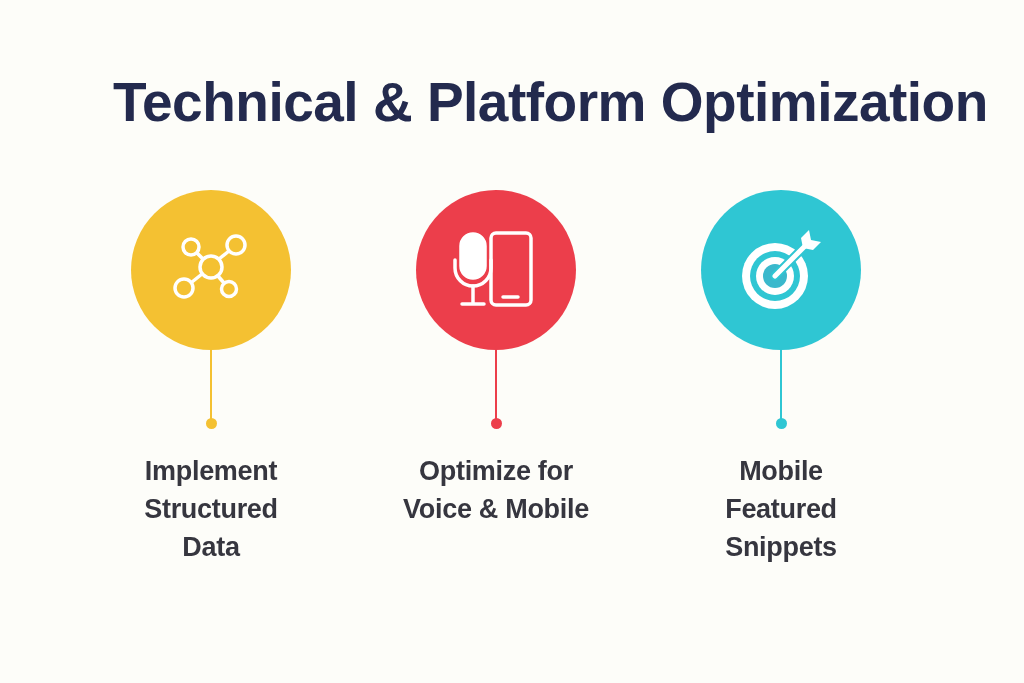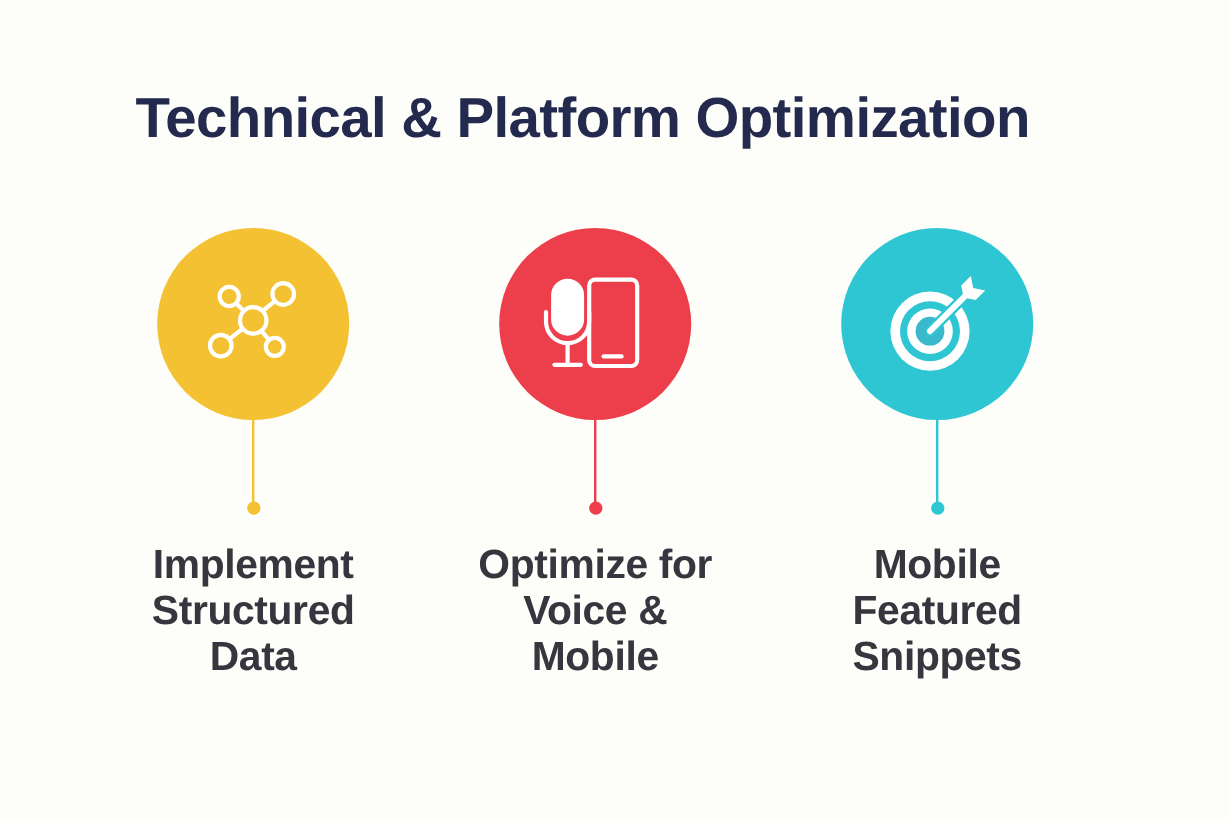--- a/index.html
+++ b/index.html
@@ -2,32 +2,32 @@
 <html><head>
 <meta charset="utf-8">
 <style>
   html, body { margin:0; padding:0; }
   body {
     width:1024px; height:683px; background:#fdfdf9; position:relative; overflow:hidden;
     font-family:"Liberation Sans", sans-serif;
   }
   .title {
     position:absolute; left:113px; top:70px; margin:0;
-    font-size:47px; font-weight:700; color:#232a4e; letter-spacing:-0.5px; white-space:nowrap;
+    font-size:55px; font-weight:700; color:#232a4e; letter-spacing:-0.5px; white-space:nowrap;
   }
   .item { position:absolute; top:190px; width:220px; }
   .circle {
     position:absolute; left:30px; top:0; width:160px; height:160px; border-radius:50%;
     display:flex; align-items:center; justify-content:center;
   }
   .stem { position:absolute; left:109px; top:158px; width:2px; height:76px; }
   .dot { position:absolute; left:104.5px; top:228px; width:11px; height:11px; border-radius:50%; }
   .label {
     position:absolute; left:0; top:262px; width:220px; text-align:center;
-    font-size:34px; font-weight:700; color:#36363f; line-height:38px; white-space:pre-line; letter-spacing:-0.3px;
+    font-size:27px; font-weight:700; color:#36363f; line-height:38px; white-space:pre-line; letter-spacing:-0.3px;
   }
 </style>
 </head>
 <body>
 
 <h1 class="title">Technical &amp; Platform Optimization</h1>
 
 <div class="item" style="left:101px;">
   <div class="circle" style="background:#f4c132;">
     <svg width="90" height="90" viewBox="0 0 90 90" fill="none" stroke="#fff" stroke-width="3.5">

